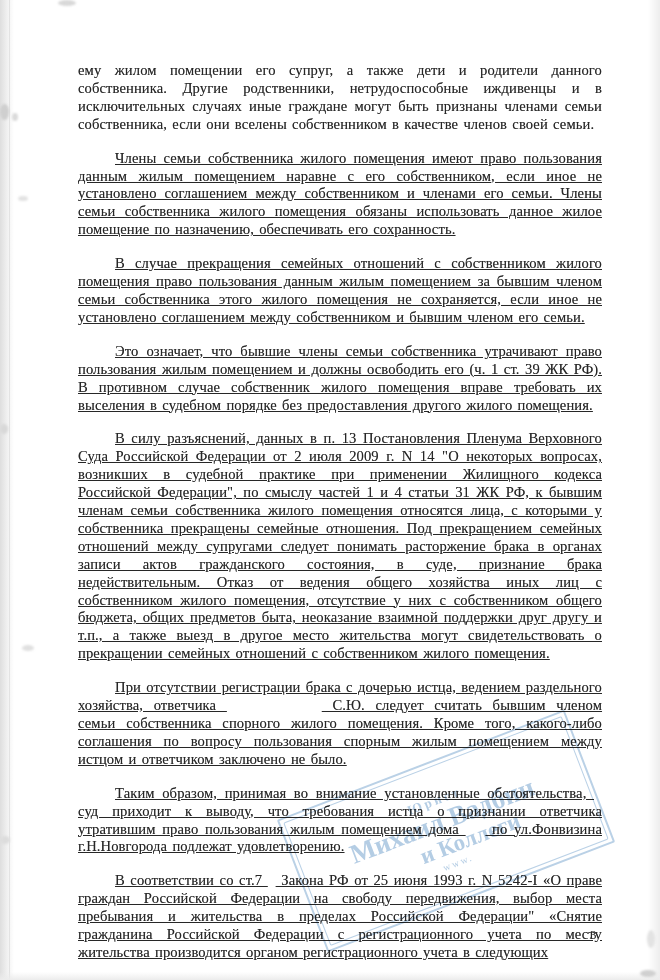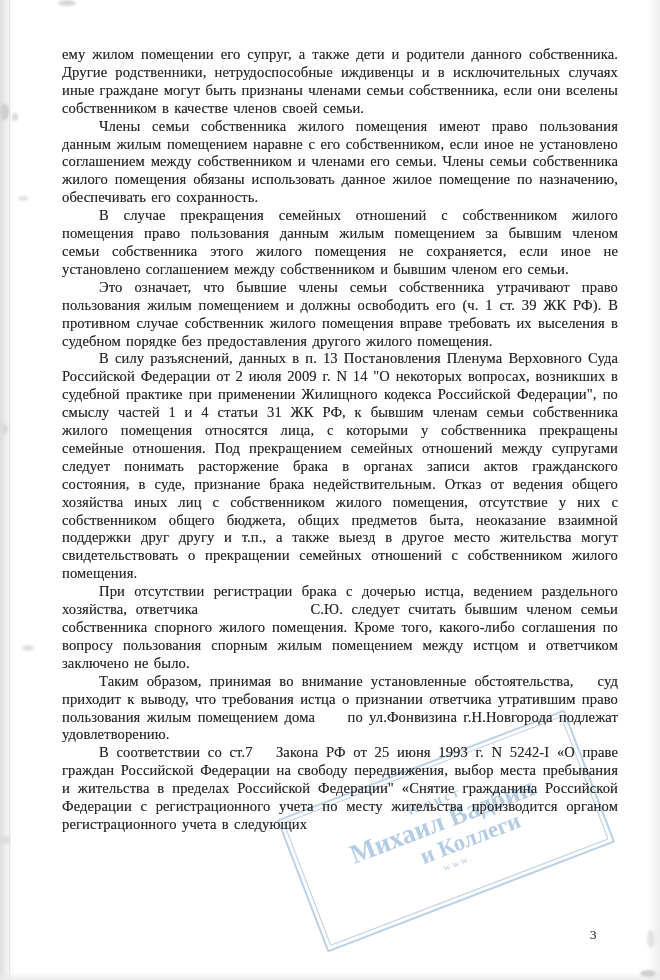--- a/index.html
+++ b/index.html
@@ -17,22 +17,22 @@
     background:linear-gradient(to left,#ededed,rgba(255,255,255,0));}
   .edge-bottom{position:absolute;left:0;bottom:0;width:660px;height:8px;
     background:linear-gradient(to top,#ececec,rgba(255,255,255,0));}
   
   .doc{
     position:absolute;left:62px;top:46px;width:556px;
     font-size:14.6px;line-height:17.9px;color:#272727;
     text-align:justify;letter-spacing:.1px;word-spacing:1.5px;
     text-shadow:0 0 .6px rgba(55,55,55,.55);
   }
-  .doc p{margin:0;}
-  .doc p.ind{text-indent:37px;}
+  .doc p{margin:16px;}
+  .doc p.ind{text-indent:37px;text-decoration:underline;}
   .gap{display:inline-block;height:1px;}
   .page-number{
     position:absolute;left:590px;top:927px;
     font-size:13px;color:#333;text-shadow:0 0 .5px rgba(60,60,60,.5);
   }
   
   .watermark{
     position:absolute;left:292px;top:760px;width:304px;height:138px;
     transform:rotate(-21deg);
     color:#6f9ecb;opacity:.52;mix-blend-mode:multiply;

